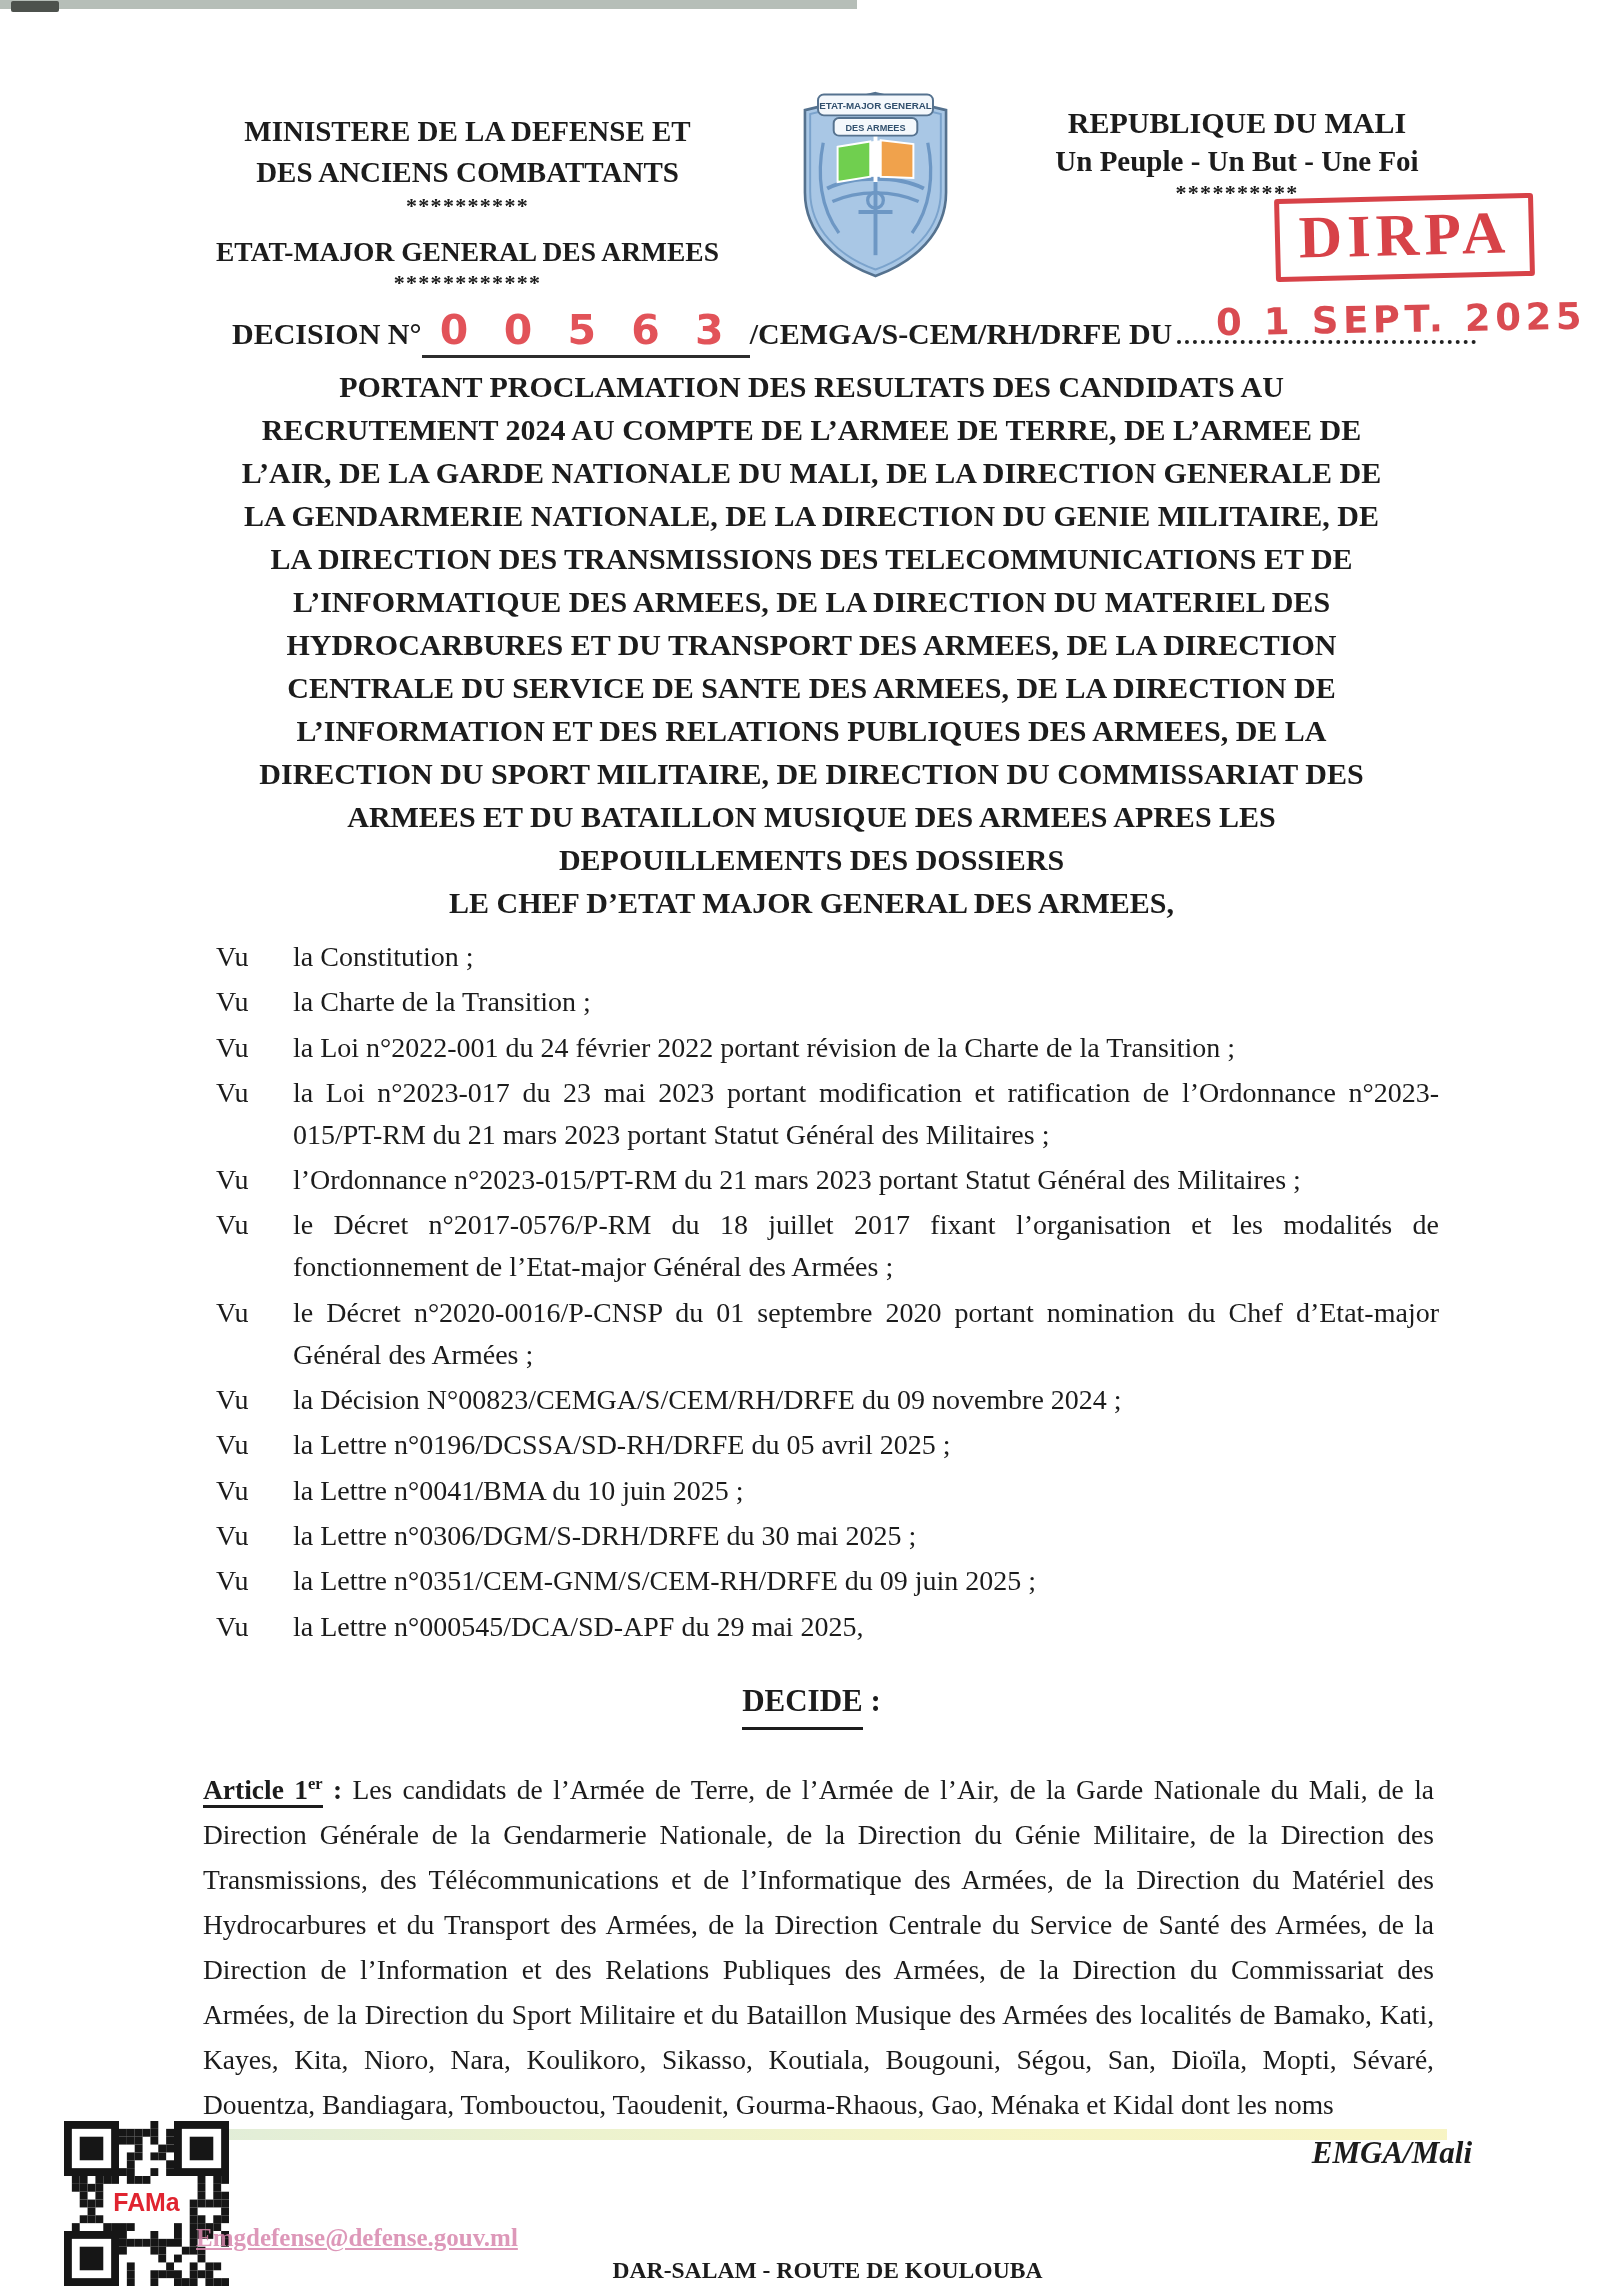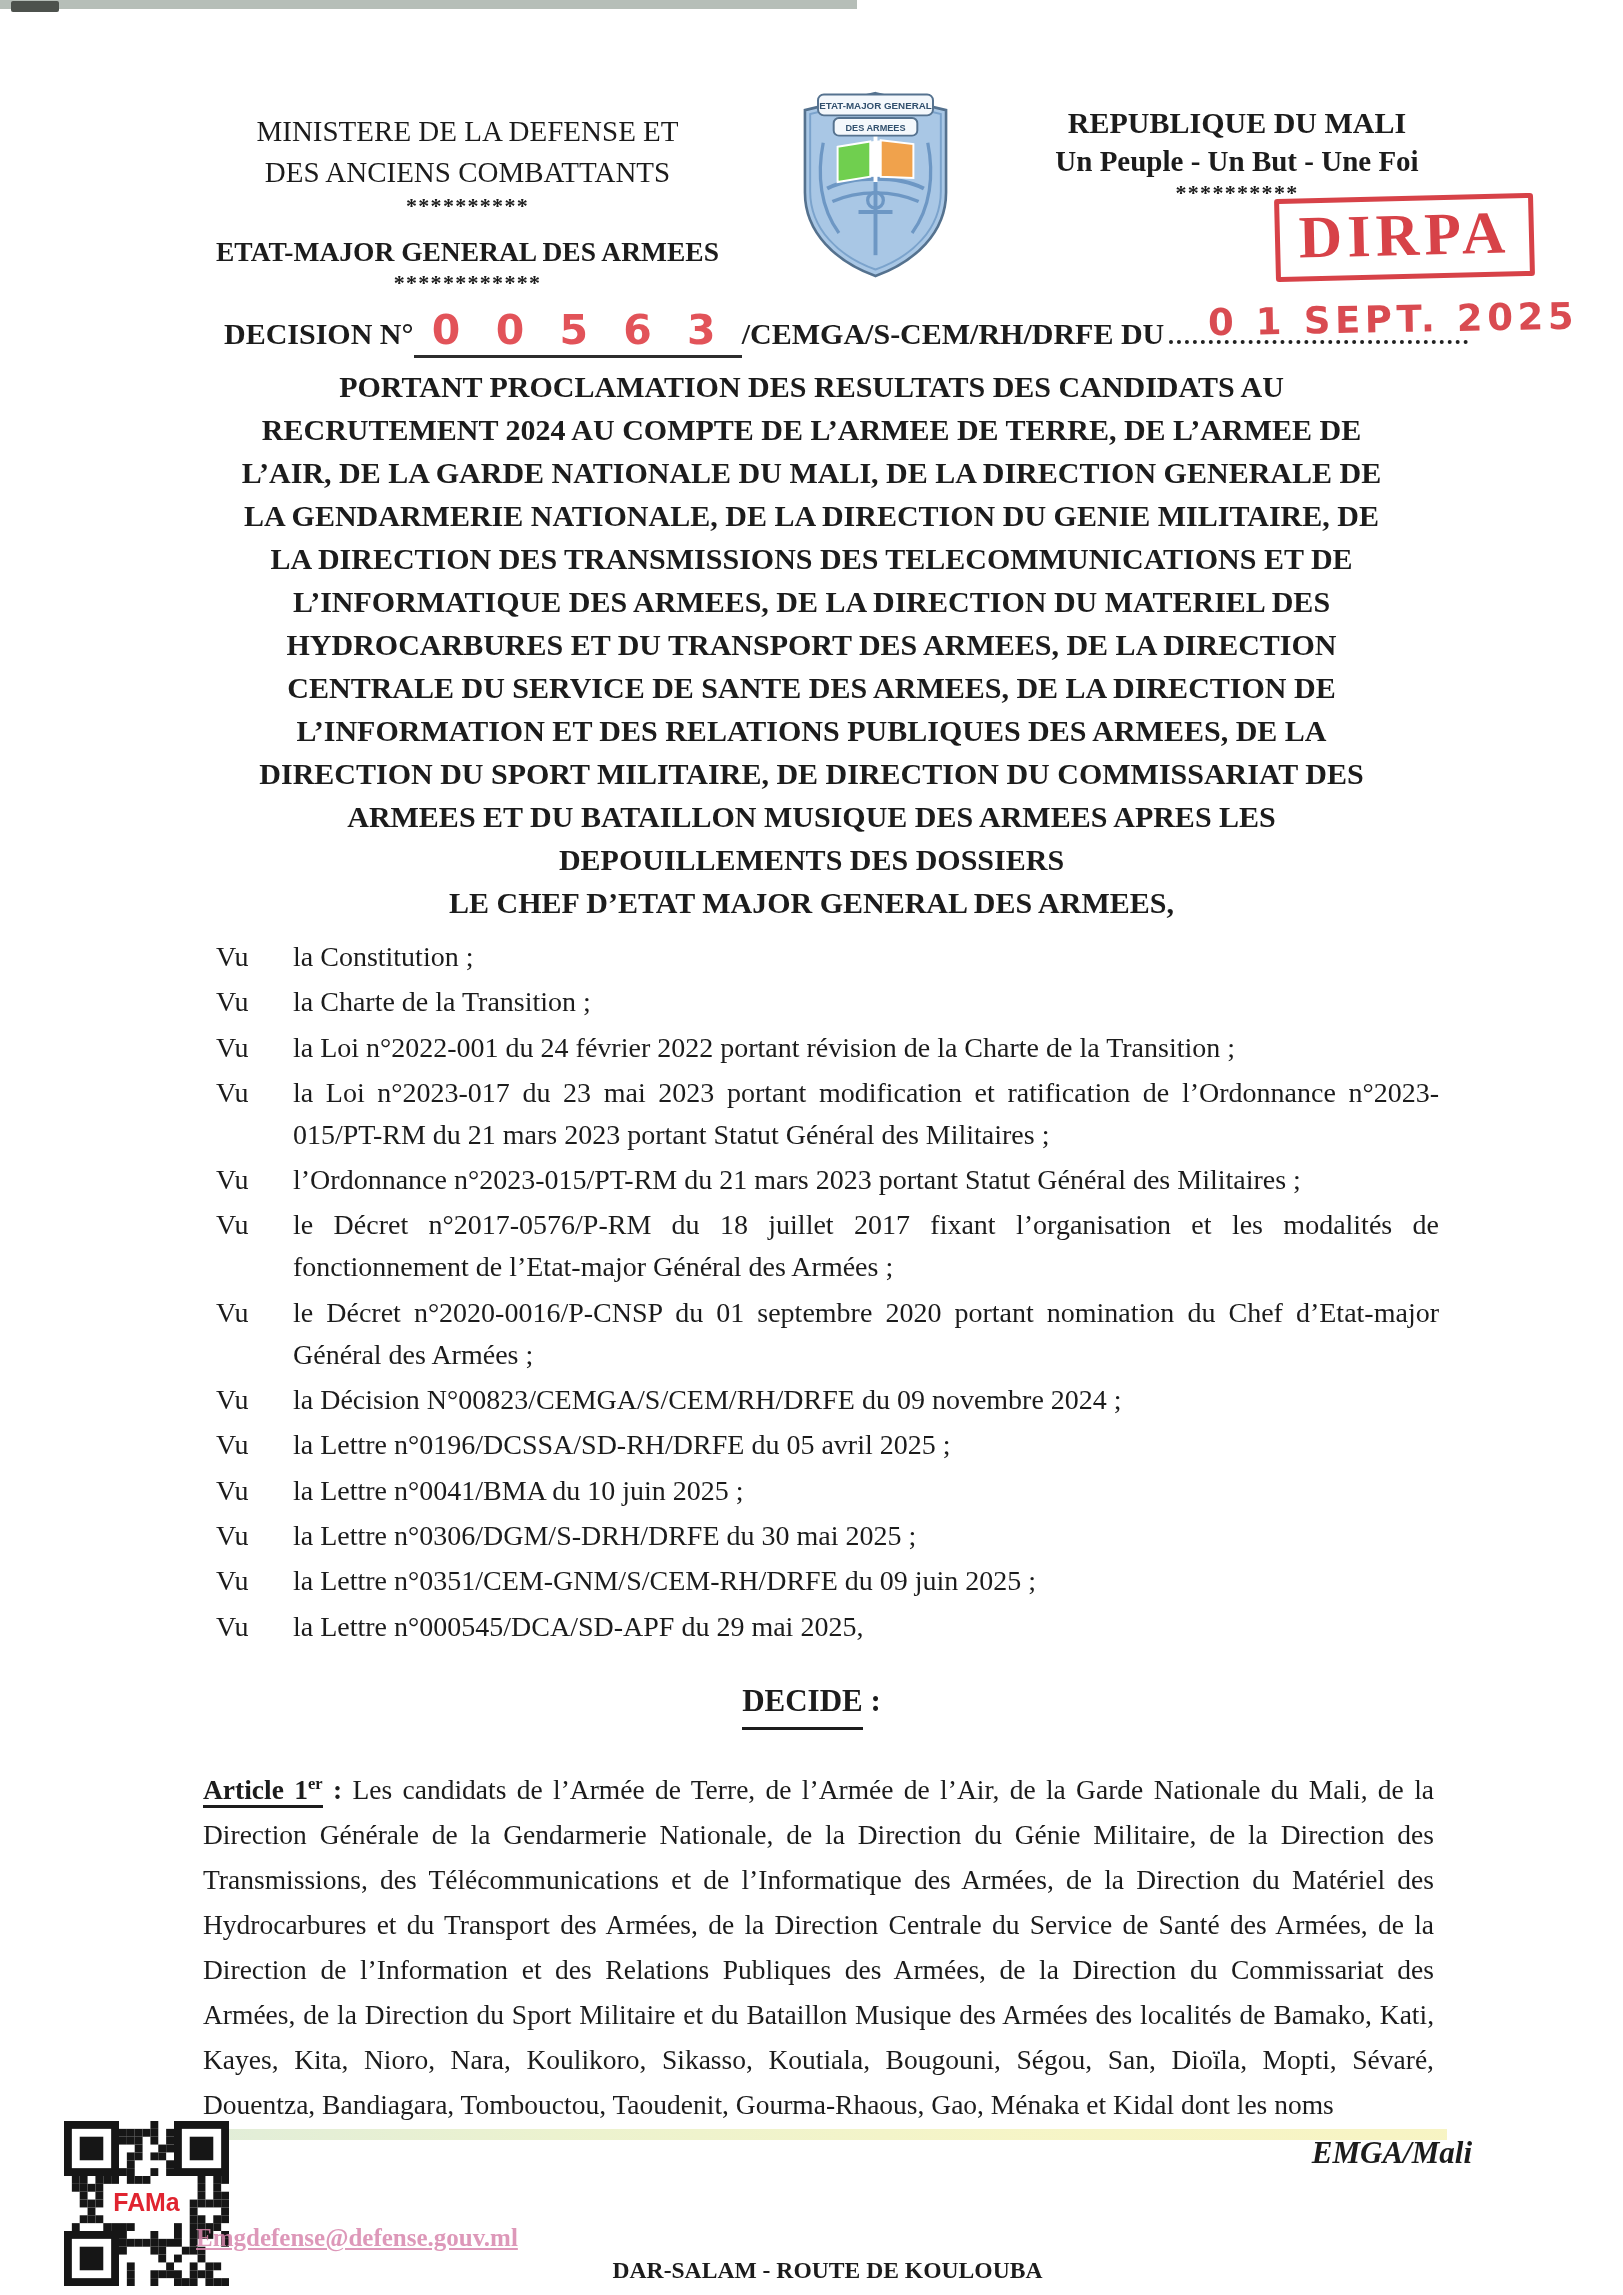--- a/index.html
+++ b/index.html
@@ -9,41 +9,41 @@
     font-family:"Liberation Serif", serif;color:#1c1c1c;
   }
   
   .scan-top{position:absolute;left:0;top:0;width:857px;height:8.5px;background:#b6beb8;}
   .scan-top-blob{position:absolute;left:10.5px;top:1.3px;width:48px;height:11px;background:#4d524d;border-radius:2px;}
   .footer-streak{position:absolute;left:196px;top:2129px;width:1251px;height:11px;
     background:linear-gradient(90deg,#dcead2 0%,#e9f0c6 30%,#f4f3bd 65%,#f6f2b9 100%);opacity:.85;}
 
   
   .header-left{position:absolute;left:183px;top:111px;width:569px;text-align:center;}
-  .header-left .h-line{font-weight:normal;font-size:29px;line-height:41px;}
+  .header-left .h-line{font-weight:bold;font-size:29px;line-height:41px;}
   .header-left .h-line-small{font-weight:bold;font-size:27.5px;line-height:37px;margin-top:14.4px;}
   .stars{font-weight:bold;font-size:22px;line-height:26px;letter-spacing:1.3px;}
 
   .header-right{position:absolute;left:995px;top:103px;width:484px;text-align:center;}
   .header-right .h-line1{font-weight:bold;font-size:30px;line-height:39px;}
   .header-right .h-line2{font-weight:bold;font-size:29px;line-height:38px;}
 
   .crest{position:absolute;left:793px;top:84px;width:165px;height:196px;}
 
   .dirpa-stamp{
     position:absolute;left:1275px;top:196px;width:249px;height:73px;
     border:5.9px solid #d5383f;border-radius:3.3px;background:rgba(255,255,255,.88);
     color:#d5383f;font-family:"Liberation Serif",serif;font-weight:bold;
     font-size:60px;line-height:68px;text-align:center;letter-spacing:5.2px;
     transform:rotate(-1.4deg);opacity:.95;
   }
 
   
   .decision-row{
-    position:absolute;left:224px;top:306px;width:1244px;
+    position:absolute;left:232px;top:306px;width:1244px;
     display:flex;align-items:baseline;white-space:nowrap;justify-content:space-between;
   }
   .decision-prefix,.decision-suffix{font-weight:bold;font-size:30px;}
   .decision-number{
     font-family:"DejaVu Sans",sans-serif;font-weight:bold;font-size:41px;
     color:#e0454c;letter-spacing:10.5px;padding:0 15.7px 1.3px 18.3px;
     border-bottom:3.3px solid #1c1c1c;opacity:.92;
   }
   .dots-leader{
     flex:1;position:relative;height:33px;margin-left:5.2px;

